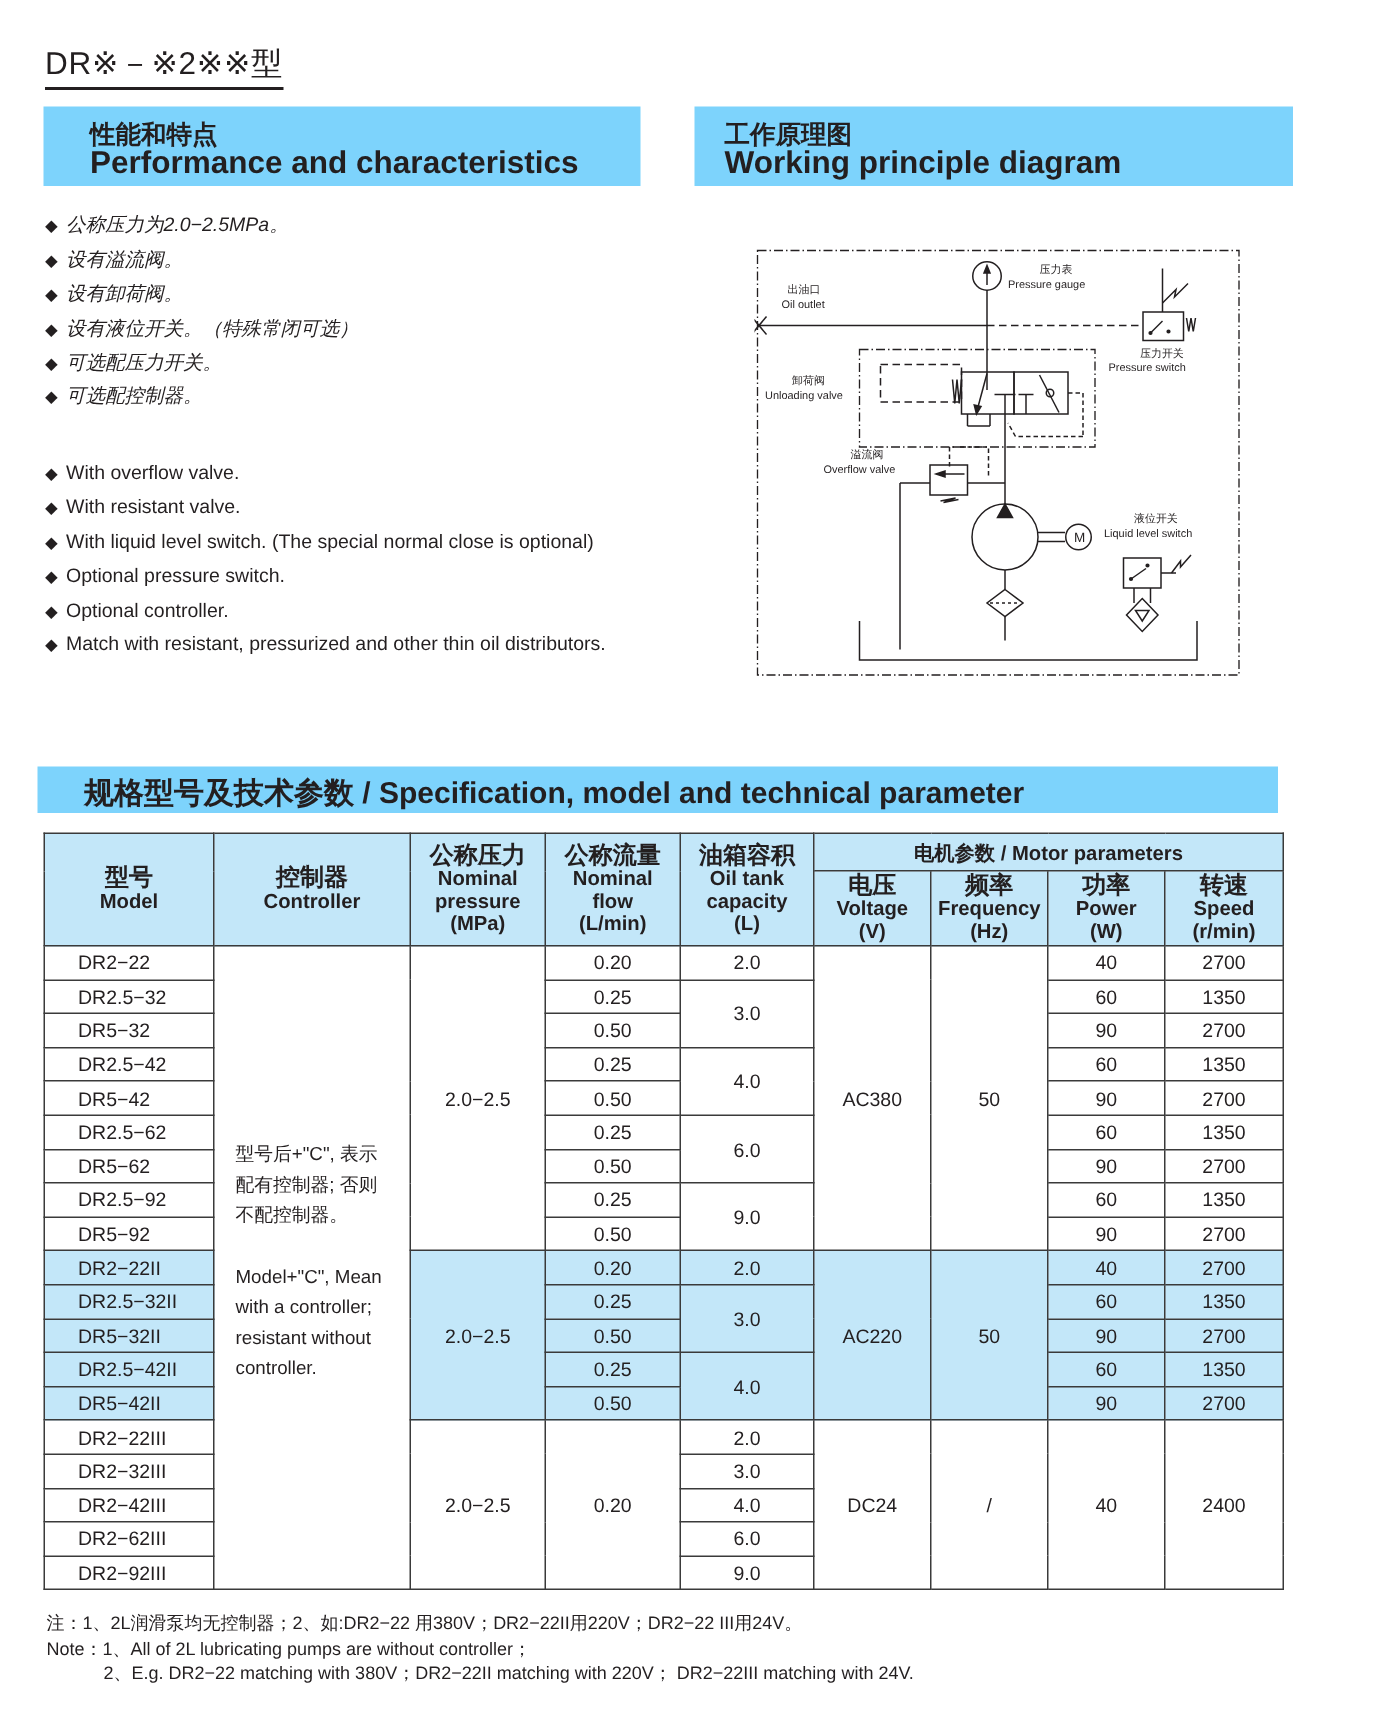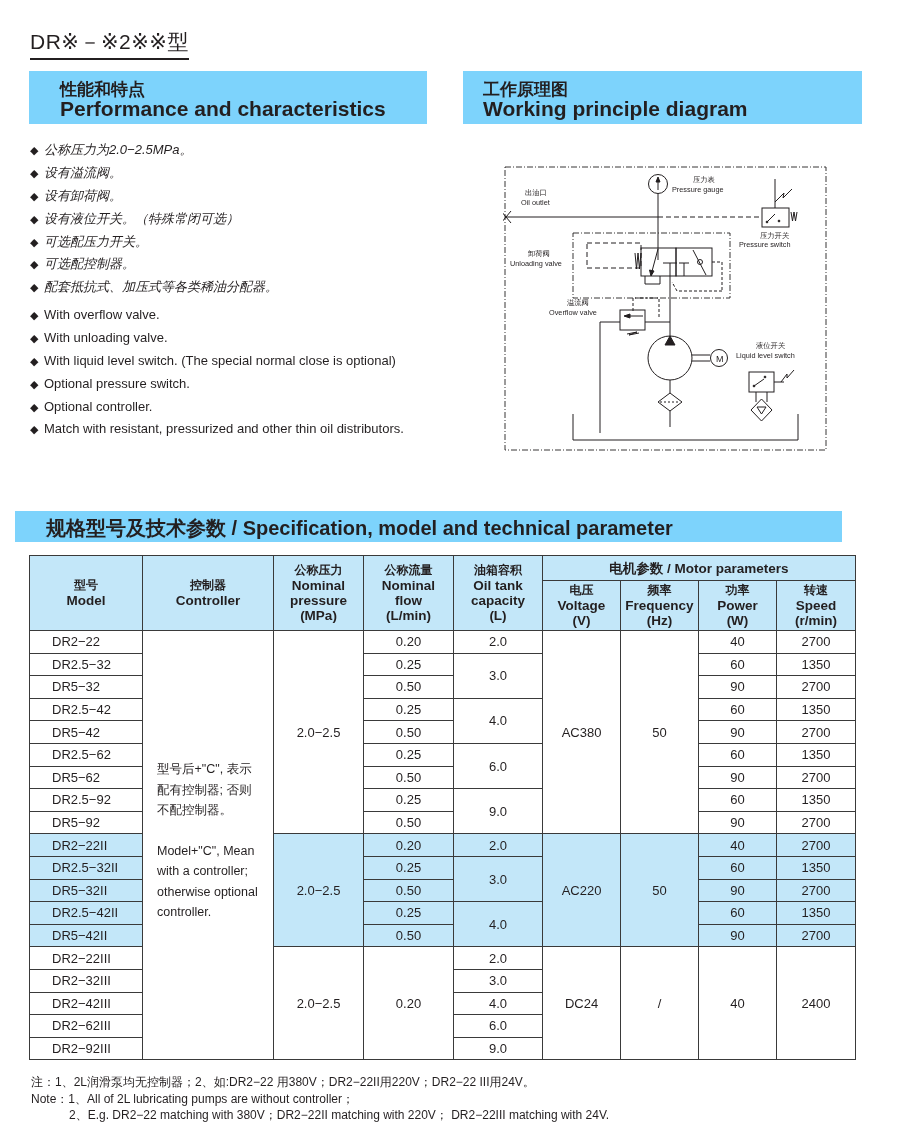--- a/index.html
+++ b/index.html
@@ -12,26 +12,26 @@
   .band .cn { position:absolute; left:31px; top:7px; font-size:17px; font-weight:bold; }
   .band .en { position:absolute; left:31px; top:26px; font-size:21px; font-weight:bold; }
   .band-work .cn, .band-work .en { left:20px; }
   .features { left:30px; width:430px; }
   .feat { font-size:13px; line-height:22.9px; height:22.9px; white-space:nowrap; }
   .feat .dia { display:inline-block; width:14px; font-size:11px; }
   .feat-cn { top:139px;font-style:italic; }
   .feat-en { top:304px; }
   .diagram { left:503px; top:165px; width:325px; height:287px; }
   .diagram text { font-family:"Liberation Sans","DejaVu Sans",sans-serif; fill:#231f20; }
-  .band-spec { left:15px; top:511px; width:827px; height:31px; }
+  .band-spec { left:25px; top:511px; width:827px; height:31px; }
   .band-spec .t { position:absolute; left:31px; top:4px; font-size:20px; font-weight:bold; }
   table.spec { position:absolute; left:29px; top:555px; border-collapse:collapse; font-size:13px; }
   table.spec td, table.spec th { border:1.3px solid #3a3a3a; padding:0; text-align:center; vertical-align:middle; height:21.6px; }
   table.spec th { background:#c3e7f9; font-weight:bold; font-size:13.5px; line-height:15px; }
-  table.spec th .cn { font-size:12px; display:block; }
+  table.spec th .cn { font-size:16px; display:block; }
   table.spec td.model { text-align:left; padding-left:22px; }
   table.spec tr.blue td.b { background:#c3e7f9; }
   td.ctrl { text-align:left !important; vertical-align:top !important; padding:0 6px 0 14px !important; font-size:12.5px; line-height:20.5px; }
   .ctrl-cn { margin-top:128px; }
   .ctrl-en { margin-top:20px; }
   .notes { left:31px; top:1074px; font-size:12px; line-height:16.5px; white-space:nowrap; }
   .notes .indent { padding-left:38px; }
 </style>
 </head>
 <body>
@@ -48,25 +48,24 @@
   <div class="en">Working principle diagram</div>
 </div>
 
 <div class="abs features feat-cn" id="feat-cn">
     <div class="feat"><span class="dia">◆</span><span>公称压力为2.0−2.5MPa。</span></div>
     <div class="feat"><span class="dia">◆</span><span>设有溢流阀。</span></div>
     <div class="feat"><span class="dia">◆</span><span>设有卸荷阀。</span></div>
     <div class="feat"><span class="dia">◆</span><span>设有液位开关。（特殊常闭可选）</span></div>
     <div class="feat"><span class="dia">◆</span><span>可选配压力开关。</span></div>
     <div class="feat"><span class="dia">◆</span><span>可选配控制器。</span></div>
-    <div class="feat"><span class="dia">◆</span><span>配套抵抗式、加压式等各类稀油分配器。</span></div>
   </div>
 <div class="abs features feat-en" id="feat-en">
     <div class="feat"><span class="dia">◆</span><span>With overflow valve.</span></div>
-    <div class="feat"><span class="dia">◆</span><span>With unloading valve.</span></div>
+    <div class="feat"><span class="dia">◆</span><span>With resistant valve.</span></div>
     <div class="feat"><span class="dia">◆</span><span>With liquid level switch. (The special normal close is optional)</span></div>
     <div class="feat"><span class="dia">◆</span><span>Optional pressure switch.</span></div>
     <div class="feat"><span class="dia">◆</span><span>Optional controller.</span></div>
     <div class="feat"><span class="dia">◆</span><span>Match with resistant, pressurized and other thin oil distributors.</span></div>
   </div>
 
 <svg class="abs diagram" viewBox="0 0 325 287">
   <g fill="none" stroke="#231f20" stroke-width="1">
 
     <rect x="2" y="2" width="321" height="283" stroke-dasharray="6,2,1,2" stroke-width="0.9"></rect>
@@ -231,21 +230,21 @@
         <td class="model">DR2−22</td>
         <td rowspan="19" class="ctrl">
           <div class="ctrl-cn">
             <div>型号后+"C", 表示</div>
             <div>配有控制器; 否则</div>
             <div>不配控制器。</div>
           </div>
           <div class="ctrl-en">
             <div>Model+"C", Mean</div>
             <div>with a controller;</div>
-            <div>otherwise optional</div>
+            <div>resistant without</div>
             <div>controller.</div>
           </div>
         </td>
         <td rowspan="9">2.0−2.5</td>
         <td>0.20</td>
         <td rowspan="1">2.0</td>
         <td rowspan="9">AC380</td>
         <td rowspan="9">50</td>
         <td>40</td>
         <td>2700</td>

